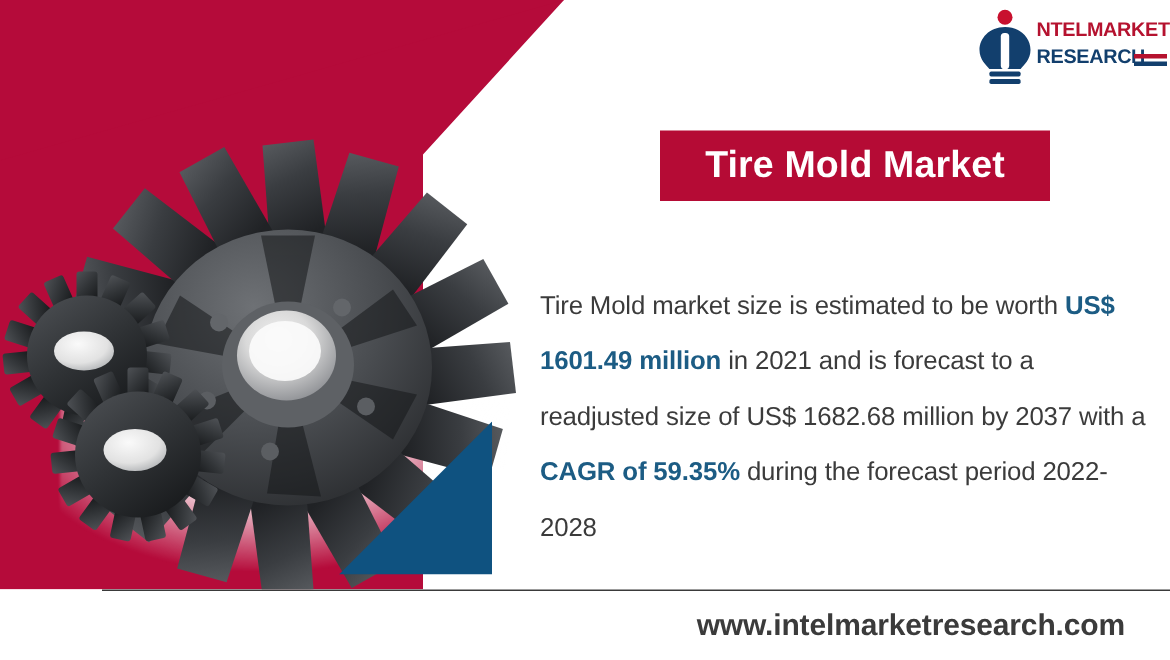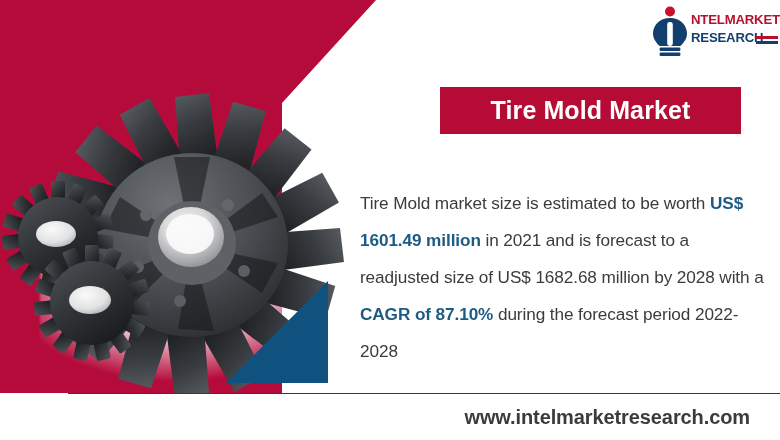--- a/index.html
+++ b/index.html
@@ -124,21 +124,21 @@
   .logo-bar-blue {
     height: 3px;
     background: #123f6d;
   }
 
   
   #title-banner {
     position: absolute;
     left: 440px;
     top: 87px;
-    width: 301px;
+    width: 260px;
     height: 47px;
     background: #b50b35;
     display: flex;
     align-items: center;
     justify-content: center;
   }
   #title-banner .title-text {
     color: #ffffff;
     font-size: 25px;
     font-weight: bold;
@@ -415,18 +415,18 @@
     <div class="logo-bars">
       <div class="logo-bar-red"></div>
       <div class="logo-bar-blue"></div>
     </div>
   </div>
 
   <div id="title-banner">
     <span class="title-text">Tire Mold Market</span>
   </div>
 
-  <p id="summary"><span>Tire Mold market size is estimated to be worth </span><span class="hl">US$ 1601.49 million</span><span> in 2021 and is forecast to a readjusted size of US$ 1682.68 million by 2028 with a </span><span class="hl">CAGR of 87.10%</span><span> during the forecast period 2022-2028</span></p>
+  <p id="summary"><span>Tire Mold market size is estimated to be worth </span><span class="hl">US$ 1601.49 million</span><span> in 2021 and is forecast to a readjusted size of US$ 1682.68 million by 2037 with a </span><span class="hl">CAGR of 59.35%</span><span> during the forecast period 2022-2028</span></p>
 
   <div id="divider"></div>
   <div id="footer-url">www.intelmarketresearch.com</div>
 
 </div>
 
 </body></html>

